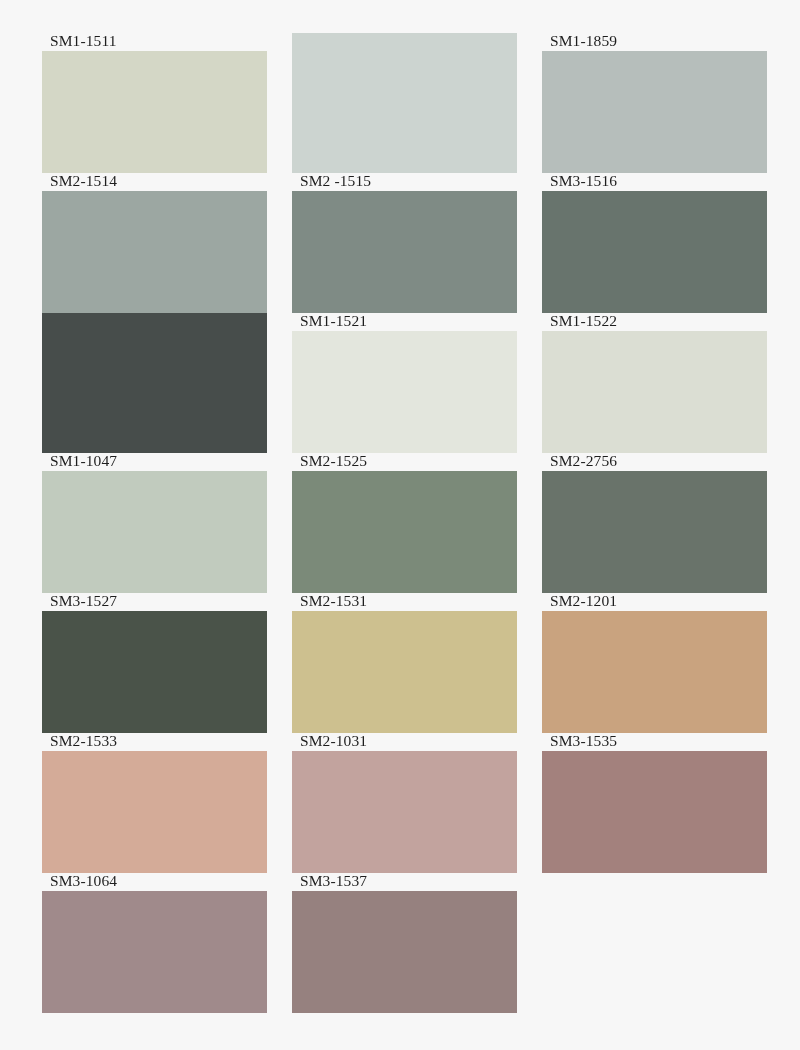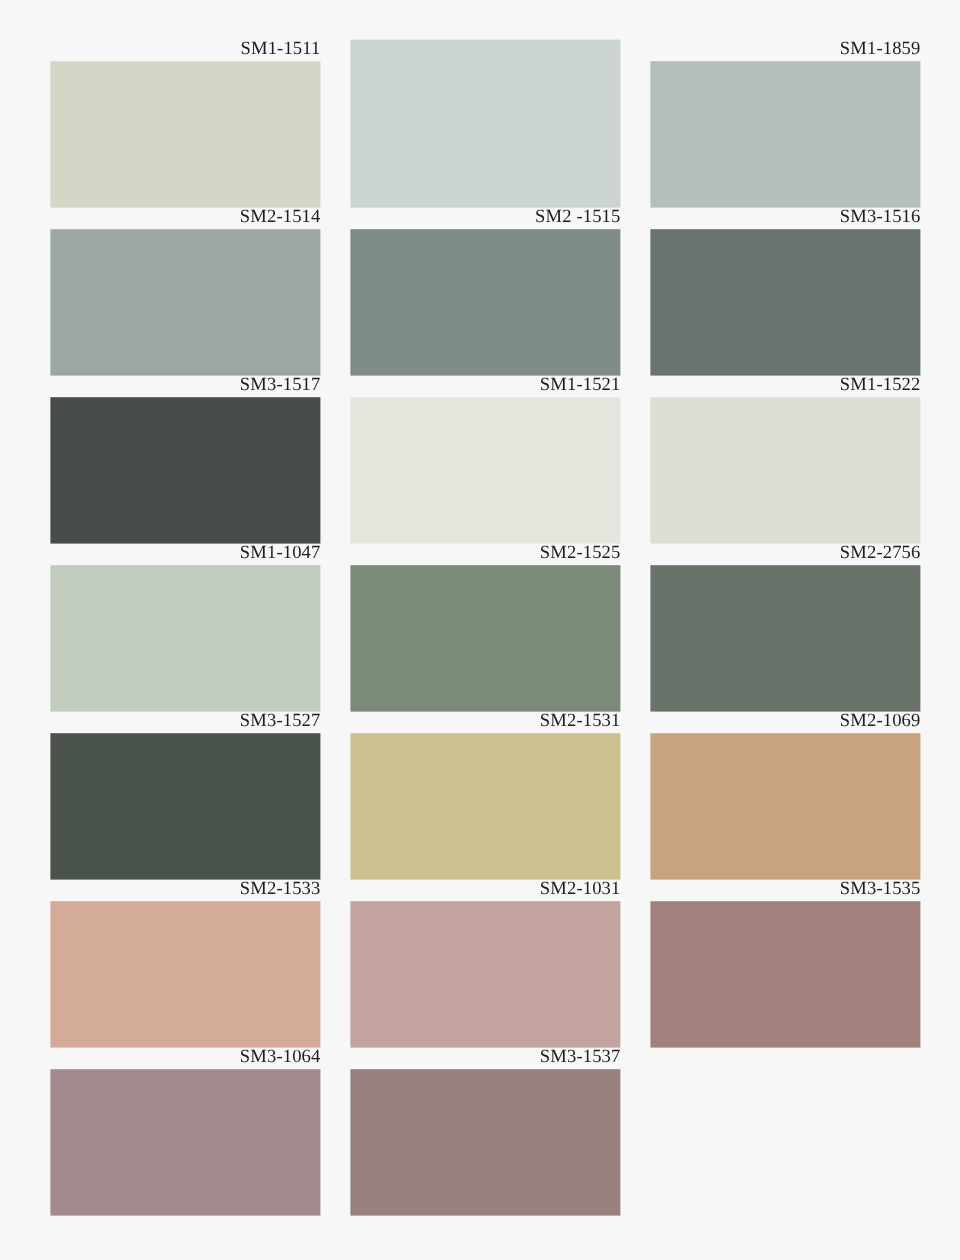--- a/index.html
+++ b/index.html
@@ -17,21 +17,20 @@
     box-sizing: border-box;
     width: 800px;
     height: 1050px;
     padding: 33px 33px 20px 42px;
     display: grid;
     grid-template-columns: repeat(3, 1fr);
     grid-auto-rows: 140px;
     column-gap: 25px;
     row-gap: 0px;
     align-content: start;
-    text-align: right;
   }
   .swatch-cell {
     display: flex;
     flex-direction: column;
     height: 140px;
   }
   .swatch-label {
     font-size: 15.5px;
     line-height: 1;
     color: #1d1d1d;
@@ -68,21 +67,20 @@
     </div>
     <div class="swatch-cell">
       <div class="swatch-label">SM2 -1515</div>
       <div class="swatch-chip" style="background-color: rgb(127, 139, 133);"></div>
     </div>
     <div class="swatch-cell">
       <div class="swatch-label">SM3-1516</div>
       <div class="swatch-chip" style="background-color: rgb(104, 116, 109);"></div>
     </div>
     <div class="swatch-cell">
-      <div class="swatch-label">SM3-1517</div>
       <div class="swatch-chip" style="background-color: rgb(71, 77, 75);"></div>
     </div>
     <div class="swatch-cell">
       <div class="swatch-label">SM1-1521</div>
       <div class="swatch-chip" style="background-color: rgb(227, 230, 221);"></div>
     </div>
     <div class="swatch-cell">
       <div class="swatch-label">SM1-1522</div>
       <div class="swatch-chip" style="background-color: rgb(219, 222, 211);"></div>
     </div>
@@ -100,21 +98,21 @@
     </div>
     <div class="swatch-cell">
       <div class="swatch-label">SM3-1527</div>
       <div class="swatch-chip" style="background-color: rgb(74, 83, 73);"></div>
     </div>
     <div class="swatch-cell">
       <div class="swatch-label">SM2-1531</div>
       <div class="swatch-chip" style="background-color: rgb(205, 192, 143);"></div>
     </div>
     <div class="swatch-cell">
-      <div class="swatch-label">SM2-1069</div>
+      <div class="swatch-label">SM2-1201</div>
       <div class="swatch-chip" style="background-color: rgb(201, 163, 127);"></div>
     </div>
     <div class="swatch-cell">
       <div class="swatch-label">SM2-1533</div>
       <div class="swatch-chip" style="background-color: rgb(212, 171, 152);"></div>
     </div>
     <div class="swatch-cell">
       <div class="swatch-label">SM2-1031</div>
       <div class="swatch-chip" style="background-color: rgb(194, 163, 158);"></div>
     </div>

